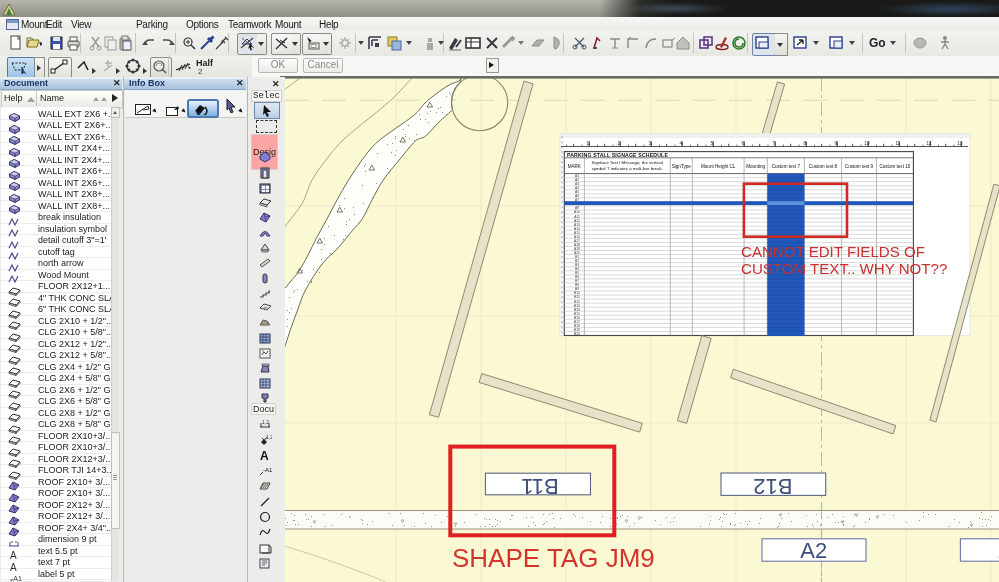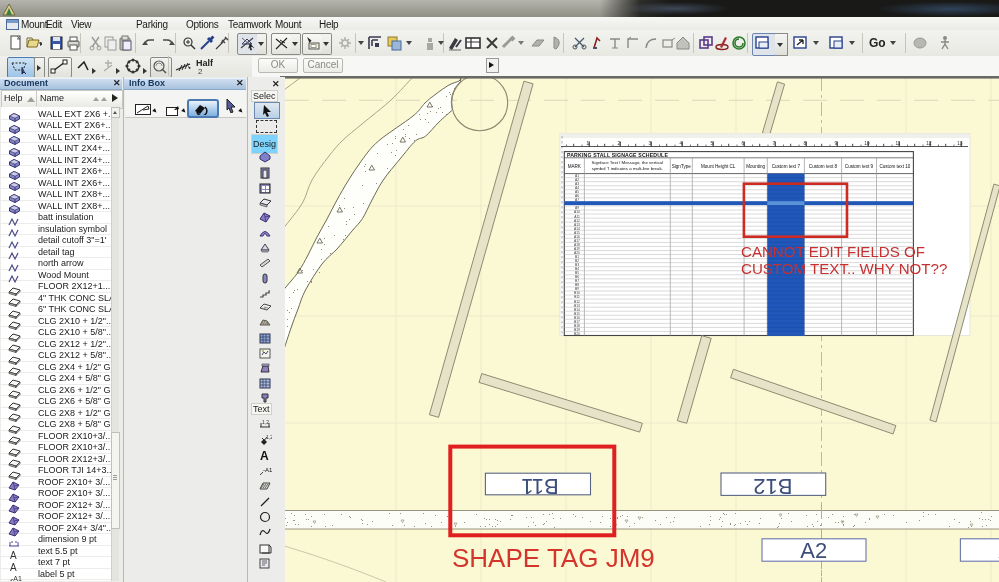--- a/index.html
+++ b/index.html
@@ -358,36 +358,36 @@
         <div style="position:absolute;left:7px;top:94.0px;"><svg width="13" height="11">
             <path d="M1.5 4 L6 1.5 L11.5 4 L11.5 7 L7 9.5 L1.5 7 Z" fill="#8585c8" stroke="#35356e"></path>
             <path d="M1.5 4 L6 1.5 L11.5 4 L7 6.2 Z" fill="#cdcde8" stroke="#35356e" stroke-width="0.7"></path>
             <path d="M7 6.2 L7 9.5" stroke="#35356e"></path>
           </svg></div>
         <div style="position:absolute;left:37px;top:93.5px;font-size:9px;color:#1a1a1a;white-space:nowrap;">WALL INT 2X8+...</div>
         <div style="position:absolute;left:0;top:104.5px;width:110px;height:11px;border-bottom:1px solid #ececea;"></div>
         <div style="position:absolute;left:7px;top:105.5px;"><svg width="12" height="10">
             <path d="M1 8 L4 2 L7 8 L10 2" fill="none" stroke="#4a4a8a" stroke-width="1.2"></path>
           </svg></div>
-        <div style="position:absolute;left:37px;top:105.0px;font-size:9px;color:#1a1a1a;white-space:nowrap;">batt insulation</div>
+        <div style="position:absolute;left:37px;top:105.0px;font-size:9px;color:#1a1a1a;white-space:nowrap;">break insulation</div>
         <div style="position:absolute;left:0;top:116.0px;width:110px;height:11px;border-bottom:1px solid #ececea;"></div>
         <div style="position:absolute;left:7px;top:117.0px;"><svg width="12" height="10">
             <path d="M1 8 L4 2 L7 8 L10 2" fill="none" stroke="#4a4a8a" stroke-width="1.2"></path>
           </svg></div>
         <div style="position:absolute;left:37px;top:116.5px;font-size:9px;color:#1a1a1a;white-space:nowrap;">insulation symbol</div>
         <div style="position:absolute;left:0;top:127.5px;width:110px;height:11px;border-bottom:1px solid #ececea;"></div>
         <div style="position:absolute;left:7px;top:128.5px;"><svg width="12" height="10">
             <path d="M1 8 L4 2 L7 8 L10 2" fill="none" stroke="#4a4a8a" stroke-width="1.2"></path>
           </svg></div>
         <div style="position:absolute;left:37px;top:128.0px;font-size:9px;color:#1a1a1a;white-space:nowrap;">detail cutoff 3"=1'</div>
         <div style="position:absolute;left:0;top:139.0px;width:110px;height:11px;border-bottom:1px solid #ececea;"></div>
         <div style="position:absolute;left:7px;top:140.0px;"><svg width="12" height="10">
             <path d="M1 8 L4 2 L7 8 L10 2" fill="none" stroke="#4a4a8a" stroke-width="1.2"></path>
           </svg></div>
-        <div style="position:absolute;left:37px;top:139.5px;font-size:9px;color:#1a1a1a;white-space:nowrap;">detail tag</div>
+        <div style="position:absolute;left:37px;top:139.5px;font-size:9px;color:#1a1a1a;white-space:nowrap;">cutoff tag</div>
         <div style="position:absolute;left:0;top:150.5px;width:110px;height:11px;border-bottom:1px solid #ececea;"></div>
         <div style="position:absolute;left:7px;top:151.5px;"><svg width="12" height="10">
             <path d="M1 8 L4 2 L7 8 L10 2" fill="none" stroke="#4a4a8a" stroke-width="1.2"></path>
           </svg></div>
         <div style="position:absolute;left:37px;top:151.0px;font-size:9px;color:#1a1a1a;white-space:nowrap;">north arrow</div>
         <div style="position:absolute;left:0;top:162.0px;width:110px;height:11px;border-bottom:1px solid #ececea;"></div>
         <div style="position:absolute;left:7px;top:163.0px;"><svg width="12" height="10">
             <path d="M1 8 L4 2 L7 8 L10 2" fill="none" stroke="#4a4a8a" stroke-width="1.2"></path>
           </svg></div>
         <div style="position:absolute;left:37px;top:162.5px;font-size:9px;color:#1a1a1a;white-space:nowrap;">Wood Mount</div>
@@ -573,26 +573,26 @@
           <path d="M6 8 l5 -6 5 3 -5 6 z" fill="#111"></path>
           <path d="M16 4 a5 5 0 1 1 -8 5" fill="none" stroke="#111" stroke-width="1.5"></path>
         </svg></div>
       <div style="position:absolute;left:101px;top:21px;"><svg width="12" height="15">
           <path d="M2 1 L10 9 L6 9 L8 14 L6 15 L4 10 L2 12 Z" fill="#555a9a" stroke="#222"></path>
         </svg></div>
       <div style="position:absolute;left:115px;top:32px;width:0;height:0;border-left:2.5px solid transparent;border-right:2.5px solid transparent;border-top:4px solid #111;transform:rotate(-45deg);"></div>
     </div>
     <div class="abs" style="left:248px;top:77px;width:37px;height:505px;background:#ececea;border-right:1px solid #c0c0b8;">
       <div style="position:absolute;left:24px;top:2px;font-size:9px;font-weight:bold;color:#222;">✕</div>
-      <div style="position:absolute;left:3px;top:13px;font-size:9px;color:#222;background:#f6f6f2;border:1px solid #d0d0c8;padding:0 1px;">Selec</div>
+      <div style="position:absolute;left:3px;top:13px;font-size:9px;color:#222;background:#f6f6f2;border:1px solid #d0d0c8;padding:0 1px;font-family:Liberation Mono, monospace;">Selec</div>
       <div style="position:absolute;left:6px;top:25px;width:24px;height:15px;background:linear-gradient(#dfe8f2,#b8cfe6);border:1px solid #6a8ab0;"><svg width="22" height="13">
           <path d="M9 1 L16 8 L12 8 L14 12 L12 13 L10 9 L8 11 Z" fill="#111"></path>
         </svg></div>
       <div style="position:absolute;left:8px;top:43px;width:19px;height:11px;border:1px dashed #333;"></div>
-      <div style="position:absolute;left:3px;top:57px;font-size:9px;color:#222;background:#7dd3fc;border:1px solid #d0d0c8;padding:4px 1px;">Desig</div>
+      <div style="position:absolute;left:3px;top:57px;font-size:9px;color:#222;background:#fca5a5;border:1px solid #d0d0c8;padding:12px 1px;">Desig</div>
       <div style="position:absolute;left:11px;top:72.4px;"><svg width="13" height="12">
           <path d="M1 5 L6 1 L11 5 L11 8 L6 11 L1 8 Z" fill="#8080c8" stroke="#333370"></path>
         </svg></div>
       <div style="position:absolute;left:11px;top:87.5px;"><svg width="13" height="12">
           <rect x="2" y="1" width="8" height="10" fill="#9090c8" stroke="#333"></rect>
           <rect x="4" y="3" width="4" height="8" fill="#e8e8f4" stroke="#333"></rect>
         </svg></div>
       <div style="position:absolute;left:11px;top:102.5px;"><svg width="13" height="12">
           <rect x="1" y="2" width="10" height="9" fill="#8888c0" stroke="#222"></rect>
           <rect x="3" y="4" width="3" height="3" fill="#fff"></rect>
@@ -645,21 +645,21 @@
           <path d="M2 10 L4 4 L9 4 L10 10 Z" fill="#9080c0" stroke="#333"></path>
           <rect x="3" y="2" width="7" height="2" fill="#b0a8d8" stroke="#333" stroke-width="0.6"></rect>
         </svg></div>
       <div style="position:absolute;left:11px;top:298.2px;"><svg width="13" height="12">
           <rect x="1" y="2" width="10" height="9" fill="#a8c0e0" stroke="#335"></rect>
           <path d="M1 5 h10 M1 8 h10 M4 2 v9 M7 2 v9" stroke="#335" stroke-width="0.7"></path>
         </svg></div>
       <div style="position:absolute;left:11px;top:313.2px;"><svg width="13" height="12">
           <path d="M3 2 L9 2 L9 6 L7 6 L7 10 L5 10 L5 6 L3 6 Z" fill="#8a7ac0" stroke="#333"></path>
         </svg></div>
-      <div style="position:absolute;left:3px;top:326px;font-size:9px;color:#222;background:#f6f6f2;border:1px solid #d0d0c8;padding:0 1px;">Text</div>
+      <div style="position:absolute;left:3px;top:326px;font-size:9px;color:#222;background:#f6f6f2;border:1px solid #d0d0c8;padding:0 1px;">Docu</div>
       <div style="position:absolute;left:11px;top:339.6px;"><svg width="13" height="12">
           <path d="M1 8 H11 M2 8 V4 M10 8 V4" stroke="#333" fill="none"></path>
           <text x="3" y="5" font-size="5" fill="#333">1,2</text>
         </svg></div>
       <div style="position:absolute;left:11px;top:355.0px;"><svg width="13" height="12">
           <path d="M3 9 L8 3" stroke="#333"></path>
           <path d="M3 4 l4 4" stroke="#333"></path>
           <text x="7" y="5" font-size="5" fill="#333">1,2</text>
           <path d="M2 8 l3 3 3 -3 -3 -3 z" fill="#222"></path>
         </svg></div>

